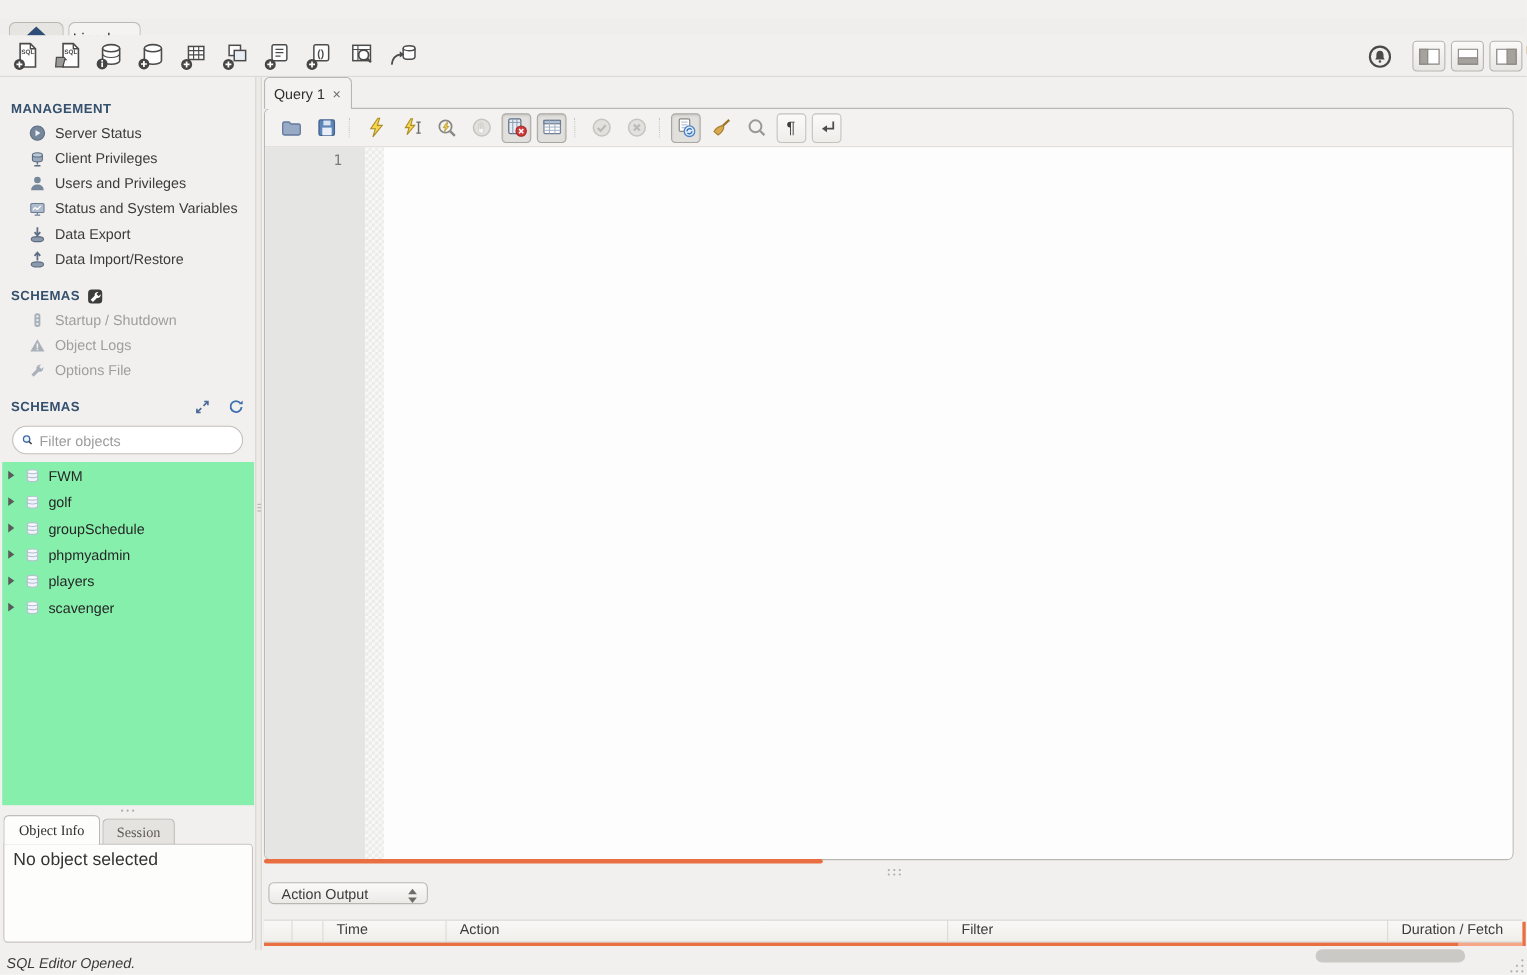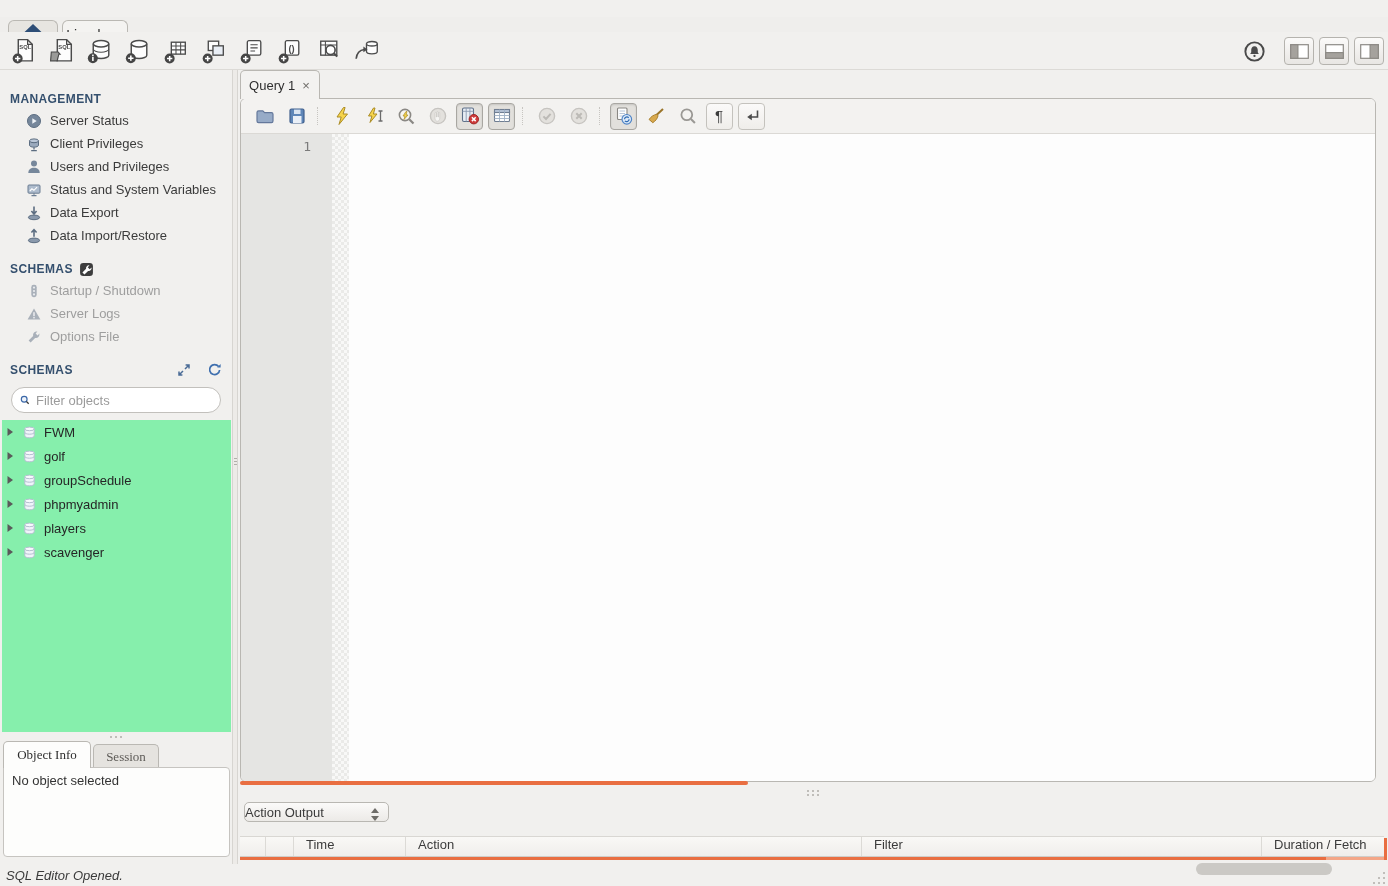--- a/index.html
+++ b/index.html
@@ -32,21 +32,21 @@
   .filterbox { margin:7px 11px 5px 11px; height:26px; background:#fff; border:1px solid #c2c0bc; border-radius:13px; display:flex; align-items:center; padding:0 8px; gap:6px; }
   .filterbox input { border:none; outline:none; flex:1; font-size:13px; color:#3a3a3a; background:transparent; font-family:inherit; }
   .filterbox input::placeholder { color:#9b9b9b; }
   .schema-list { flex:1; margin:2px 1px 0 2px; background:#86efac; overflow:hidden; }
   .schema-row { height:24px; display:flex; align-items:center; padding-left:4px; gap:7px; font-size:13px; color:#26262 6; color:#262626; }
   .side-grip { height:9px; display:flex; align-items:center; justify-content:center; }
   .info-tabs { height:27px; display:flex; align-items:flex-end; padding-left:3px; }
   .itab { border:1px solid #bab8b3; border-bottom:none; border-radius:5px 5px 0 0; font-size:13px; display:flex; align-items:center; justify-content:center;font-family:Liberation Serif, serif; }
   .itab.active { width:88px; height:27px; background:#fdfdfc; color:#2d2d2d; z-index:2; }
   .itab.inactive { width:66px; height:24px; background:#e5e3df; color:#5d5b57; margin-left:2px; }
-  .info-panel { margin:0 2px 6px 3px; height:90px; background:#fdfdfc; border:1px solid #c6c4c0; border-radius:0 4px 4px 4px; padding:5px 8px; font-size:13px; color:#333; position:relative; top:-1px; }
+  .info-panel { margin:0 2px 6px 3px; height:90px; background:#fdfdfc; border:1px solid #c6c4c0; border-radius:0 4px 4px 4px; padding:5px 8px; font-size:16px; color:#333; position:relative; top:-1px; }
 
   
   .vdivider { position:absolute; left:232px; top:70px; width:6px; height:794px; background:#edebe8; border-left:1px solid #d7d5d1; border-right:1px solid #d7d5d1; }
   .vdivider .knob { position:absolute; left:1px; top:388px; width:3px; display:flex; flex-direction:column; gap:2px; }
   .vdivider .knob i { height:1px; background:#b1afaa; }
 
   
   .workarea { position:absolute; left:238px; top:70px; width:1150px; height:794px; }
   .qtab { position:absolute; left:2px; top:0; width:80px; height:29px; background:#f3f2f0; border:1px solid #b9b7b2; border-bottom:none; border-radius:5px 5px 0 0; display:flex; align-items:center; justify-content:center; gap:6px; font-size:13px; color:#2f2f2f; z-index:3; }
   .editor-frame { position:absolute; left:2px; top:28px; width:1136px; height:684px; background:#fdfdfd; border:1px solid #b9b7b2; border-radius:6px; overflow:hidden; }
@@ -61,21 +61,21 @@
     background-image:linear-gradient(45deg,#eaeae8 25%,transparent 25%,transparent 75%,#eaeae8 75%),linear-gradient(45deg,#eaeae8 25%,transparent 25%,transparent 75%,#eaeae8 75%);
     background-size:6px 6px; background-position:0 0,3px 3px; }
   .edit-surface { flex:1; background:#fdfdfd; }
 
   .hscroll-orange { position:absolute; left:2px; top:711px; width:508px; height:4px; background:#e96e41; border-radius:2px; z-index:4; }
   .hsplit { position:absolute; left:0; top:716px; width:1150px; height:14px; display:flex; align-items:center; justify-content:center; }
   .dotgrid { display:flex; flex-direction:column; gap:2px; }
   .dotgrid .r { display:flex; gap:3px; }
   .dotgrid i { width:2px; height:2px; border-radius:50%; background:#aeaca7; }
 
-  .out-combo { position:absolute; left:6px; top:732px; width:145px; height:20px; border:1px solid #b9b7b2; border-radius:5px; background:linear-gradient(#fbfaf9,#eceae7); display:flex; align-items:center; font-size:13px; color:#3b3b3b; }
+  .out-combo { position:absolute; left:6px; top:732px; width:145px; height:20px; border:1px solid #b9b7b2; border-radius:5px; background:linear-gradient(#fbfaf9,#eceae7); display:flex; align-items:center; font-size:13px; color:#3b3b3b; padding-left:11px; }
   .out-combo .arrows { position:absolute; right:9px; top:5px; display:flex; flex-direction:column; gap:3px; }
   .out-combo .arrows i { width:0; height:0; border-left:4px solid transparent; border-right:4px solid transparent; }
   .out-combo .arrows .up { border-bottom:5px solid #6e6c68; }
   .out-combo .arrows .dn { border-top:5px solid #6e6c68; }
 
   .out-header { position:absolute; left:2px; top:766px; width:1144px; height:21px; display:flex; background:linear-gradient(#f9f8f6,#f0eeeb); border-top:1px solid #d9d7d3; border-bottom:1px solid #cfcdc9; }
   .ocell { border-right:1px solid #dcdad6; font-size:13px; color:#3b3b3b; display:flex; align-items:flex-start; padding-left:12px; white-space:nowrap; overflow:hidden; }
   .out-orange { position:absolute; left:2px; top:787px; height:3px; width:1086px; background:#e96e41; z-index:4; }
   .out-orange-light { position:absolute; left:1088px; top:787px; height:3px; width:58px; background:#f4a687; z-index:4; }
   .out-vline { position:absolute; left:1146px; top:768px; width:3px; height:22px; background:#e96e41; z-index:4; }
@@ -286,21 +286,21 @@
           <circle cx="8" cy="11.4" r="1.1" fill="#e9ebee"></circle>
       </svg>
       <span>Startup / Shutdown</span>
     </div>
     <div class="side-item disabled">
       <svg width="16" height="16" viewBox="0 0 16 16">
         <path d="M8 2.4 14.4 13.6H1.6z" fill="#a9b0b9"></path>
         <rect x="7.3" y="6.2" width="1.4" height="4" fill="#f2f3f5"></rect>
           <rect x="7.3" y="11" width="1.4" height="1.4" fill="#f2f3f5"></rect>
       </svg>
-      <span>Server Logs</span>
+      <span>Object Logs</span>
     </div>
     <div class="side-item disabled">
       <svg width="16" height="16" viewBox="0 0 16 16">
         <path d="M11.4 2.6a3.6 3.6 0 0 0-4.3 4.3L2.6 11.4l2 2 4.5-4.5a3.6 3.6 0 0 0 4.3-4.3L11.6 6.4 9.6 4.4z" fill="#a9b0b9"></path>
       </svg>
       <span>Options File</span>
     </div>
 
     <div class="side-header mt12">
       <span>SCHEMAS</span>

